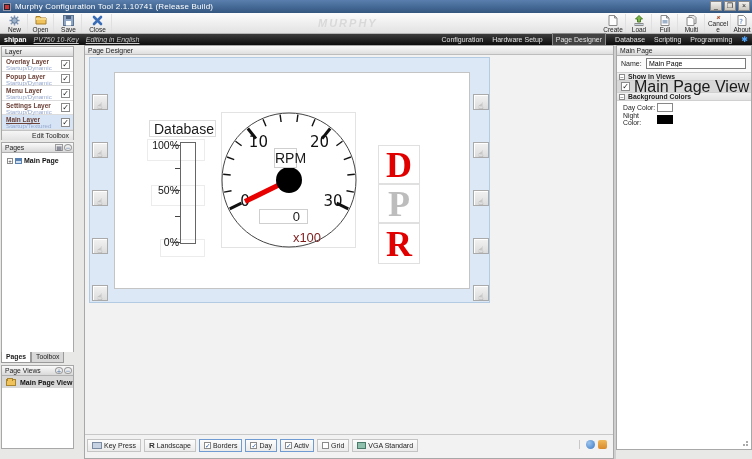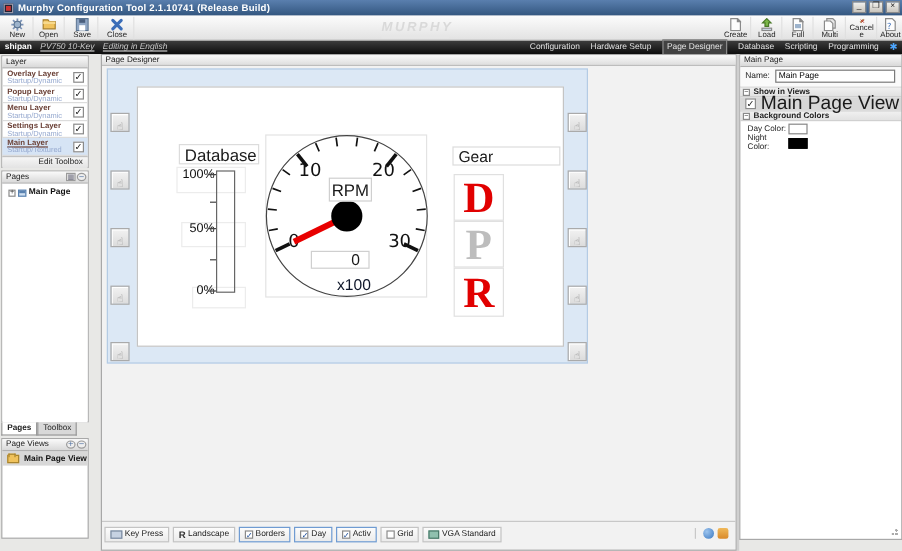--- a/index.html
+++ b/index.html
@@ -6,21 +6,21 @@
   html,body { width:752px; height:459px; overflow:hidden; }
   body { font-family:"Liberation Sans", sans-serif; background:#e8e8e6; color:#1a1a1a; }
   #app { position:absolute; left:0; top:0; width:752px; height:459px; background:#e8e8e6; }
 
   
   .titlebar { position:absolute; left:0; top:0; width:752px; height:13px;
     background:linear-gradient(180deg,#5a7fae,#33567f); display:flex; align-items:center; }
   .app-icon { width:8px; height:8px; margin:0 4px 0 3px; background:#223; border:1px solid #99a;
     position:relative; }
   .app-icon::after{ content:""; position:absolute; left:1px; top:1px; width:4px; height:4px; background:#c33; }
-  .title-text { color:#fff; font-size:8px; font-weight:bold; letter-spacing:.2px; line-height:13px; white-space:nowrap; }
+  .title-text { color:#fff; font-size:8px; font-weight:normal; letter-spacing:.2px; line-height:13px; white-space:nowrap; }
   .win-btns { position:absolute; right:2px; top:1px; display:flex; gap:2px; }
   .win-btn { width:12px; height:10px; background:linear-gradient(180deg,#f2f1ee,#c9c5bd); border:1px solid #8a8a8a;
     font-size:7px; line-height:8px; text-align:center; color:#222; }
 
   
   .toolbar { position:absolute; left:0; top:13px; width:752px; height:21px;
     background:linear-gradient(180deg,#fcfcfc,#e2e2e2); border-bottom:1px solid #b5b5b5; }
   .tb-btn { position:absolute; top:1px; height:19px; display:flex; flex-direction:column; align-items:center;
     justify-content:flex-start; border-right:1px solid #e0e0e0; padding-top:1px; }
   .tb-btn .lbl { font-size:6.5px; color:#222; margin-top:1px; white-space:pre-line; text-align:center; line-height:6px;}
@@ -93,24 +93,24 @@
   
   .faint { position:absolute; border:1px solid #ececec; }
   .wbox { position:absolute; border:1px solid #dcdcdc; background:#fff; }
   .braking-label { left:34px; top:47px; width:67px; height:17px; font-size:14px; line-height:16px; padding-left:4px; }
   .slider-track { position:absolute; left:65px; top:69px; width:16px; height:102px; border:1px solid #666; }
   .stick { position:absolute; background:#444; height:1px; }
   .slabel { position:absolute; width:36px; text-align:right; font-size:10.5px; color:#111; }
 
   .gauge-sel { left:106px; top:39px; width:135px; height:136px; border:1px solid #e3e3e3; background:transparent; }
   .gauge-svg { position:absolute; left:99px; top:32px; }
-  .rpm-box { left:159px; top:75px; width:36px; height:20px; font-size:14px; line-height:18px; text-align:center; border-color:#cfcfcf;}
+  .rpm-box { left:159px; top:75px; width:23px; height:20px; font-size:14px; line-height:18px; text-align:center; border-color:#cfcfcf;}
   .val-box { left:144px; top:136px; width:49px; height:15px; font-size:13px; line-height:13px; text-align:right;
     padding-right:7px; border-color:#cfcfcf; }
-  .x100 { position:absolute; left:150px; top:157px; width:60px; text-align:center; font-size:13px; color:#0f172a; }
+  .x100 { position:absolute; left:162px; top:157px; width:60px; text-align:center; font-size:13px; color:#7f1d1d; }
 
   .gear-label { left:262px; top:49px; width:90px; height:16px; font-size:13px; line-height:15px; padding-left:4px; }
   .gear-box { position:absolute; left:263px; width:42px; border:1px solid #e0e0e0; text-align:center;
     font-family:"Liberation Serif", serif; font-weight:bold; font-size:36px; }
   .gear-d { top:72px; height:39px; line-height:39px; color:#e10000; }
   .gear-p { top:111px; height:39px; line-height:39px; color:#bdbdbd; }
   .gear-r { top:150px; height:41px; line-height:41px; color:#e10000; }
 
   
   .designer-status { position:absolute; left:0px; top:388px; width:528px; height:26px; border-top:1px solid #c8c8c8; }
@@ -400,21 +400,20 @@
           <text x="44.4" y="41.5" font-size="15" text-anchor="middle" fill="#111">10</text>
           <text x="105.6" y="41.5" font-size="15" text-anchor="middle" fill="#111">20</text>
           <text x="119" y="101" font-size="15" text-anchor="middle" fill="#111">30</text>
           <line x1="75" y1="75" x2="31" y2="96.5" stroke-width="5" stroke="#e80000"></line>
           <circle cx="75" cy="75" r="13" fill="#000"></circle>
         </svg>
         <div class="wbox rpm-box">RPM</div>
         <div class="wbox val-box">0</div>
         <div class="x100">x100</div>
 
-        <div class="wbox gear-label">Gear</div>
         <div class="gear-box gear-d">D</div>
         <div class="gear-box gear-p">P</div>
         <div class="gear-box gear-r">R</div>
       </div>
     </div>
 
     <div class="designer-status">
       <div class="dbar">
         <div class="dbtn">
           <span class="kbd-icon"></span>

